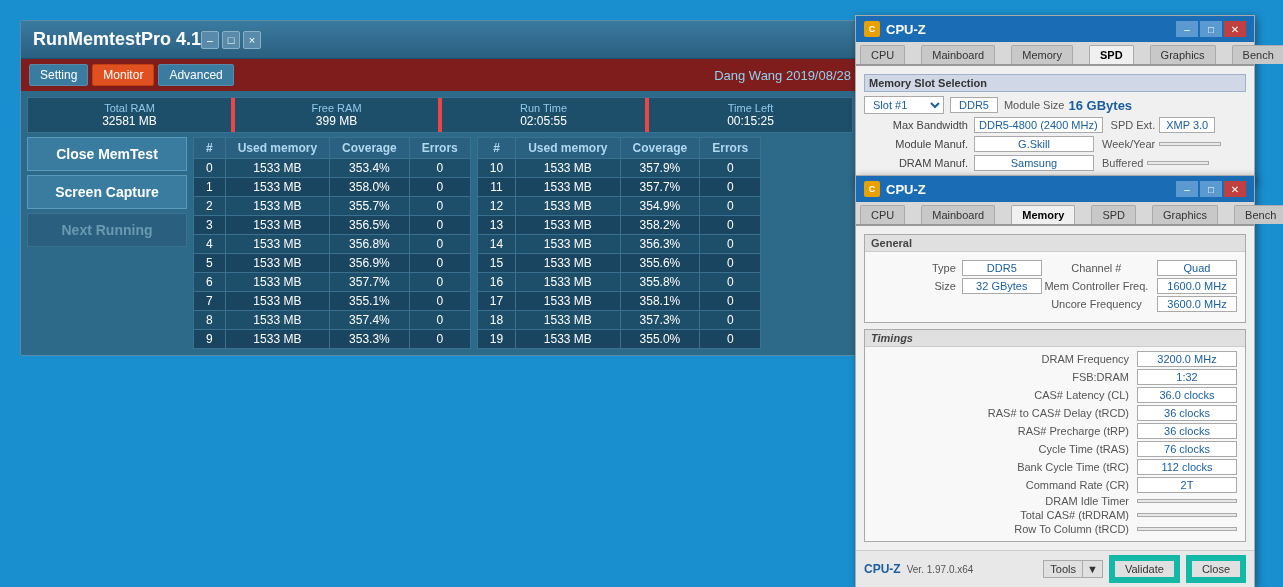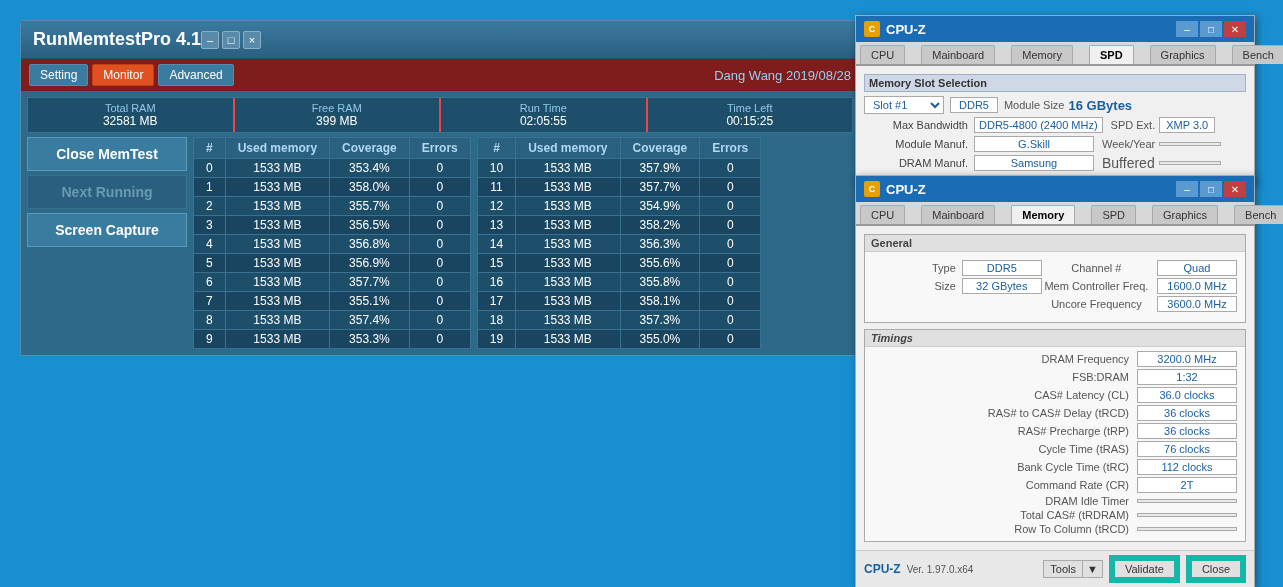--- a/index.html
+++ b/index.html
@@ -81,21 +81,21 @@
       display: flex;
       background: #1e4f6a;
       border: 1px solid #3a7090;
       margin-bottom: 4px;
     }
     .stats-cell {
       flex: 1;
       text-align: center;
       padding: 4px 6px;
       color: white;
-      border-right: 2px solid #ef4444;
+      border-right: 4px solid #ef4444;
     }
     .stats-cell:last-child { border-right: none; }
     .stats-label { color: #90c8e8; font-size: 11px; }
     .stats-value { color: white; font-size: 12px; }
     .action-btn {
       padding: 8px 12px;
       background: #3a7ba0;
       border: 1px solid #5a9aba;
       color: white;
       font-size: 14px;
@@ -426,22 +426,22 @@
       <div class="stats-cell">
         <div class="stats-label">Time Left</div>
         <div class="stats-value">00:15:25</div>
       </div>
     </div>
 
     <div style="display:flex; gap:6px;">
 
       <div style="display:flex; flex-direction:column; gap:4px;">
         <button class="action-btn">Close MemTest</button>
+        <button class="action-btn">Screen Capture</button>
         <button class="action-btn disabled">Next Running</button>
-        <button class="action-btn">Screen Capture</button>
       </div>
 
       <table class="mem-table">
         <thead>
           <tr>
             <th>#</th>
             <th>Used memory</th>
             <th>Coverage</th>
             <th>Errors</th>
           </tr>
@@ -632,21 +632,21 @@
     <div class="spd-row">
       <span class="spd-label">Module Manuf.</span>
       <span class="spd-value">G.Skill</span>
       <span style="margin-left:8px; color:#555; font-size:11px;">Week/Year</span>
       <span style="color:#1a5fa0; background:#e8e8e8; border:1px solid #aaa; padding:1px 30px; margin-left:4px; font-size:11px;"></span>
     </div>
 
     <div class="spd-row">
       <span class="spd-label">DRAM Manuf.</span>
       <span class="spd-value">Samsung</span>
-      <span style="margin-left:8px; color:#555; font-size:14px;">Buffered</span>
+      <span style="margin-left:8px; color:#555; font-size:11px;">Buffered</span>
       <span style="color:#1a5fa0; background:#e8e8e8; border:1px solid #aaa; padding:1px 30px; margin-left:4px; font-size:11px;"></span>
     </div>
   </div>
 </div>
 
 <div class="cpuz-window cpuz-window-2">
   <div class="cpuz-titlebar">
     <div class="cpuz-title-left">
       <div class="cpuz-icon">C</div>
       <span>CPU-Z</span>

